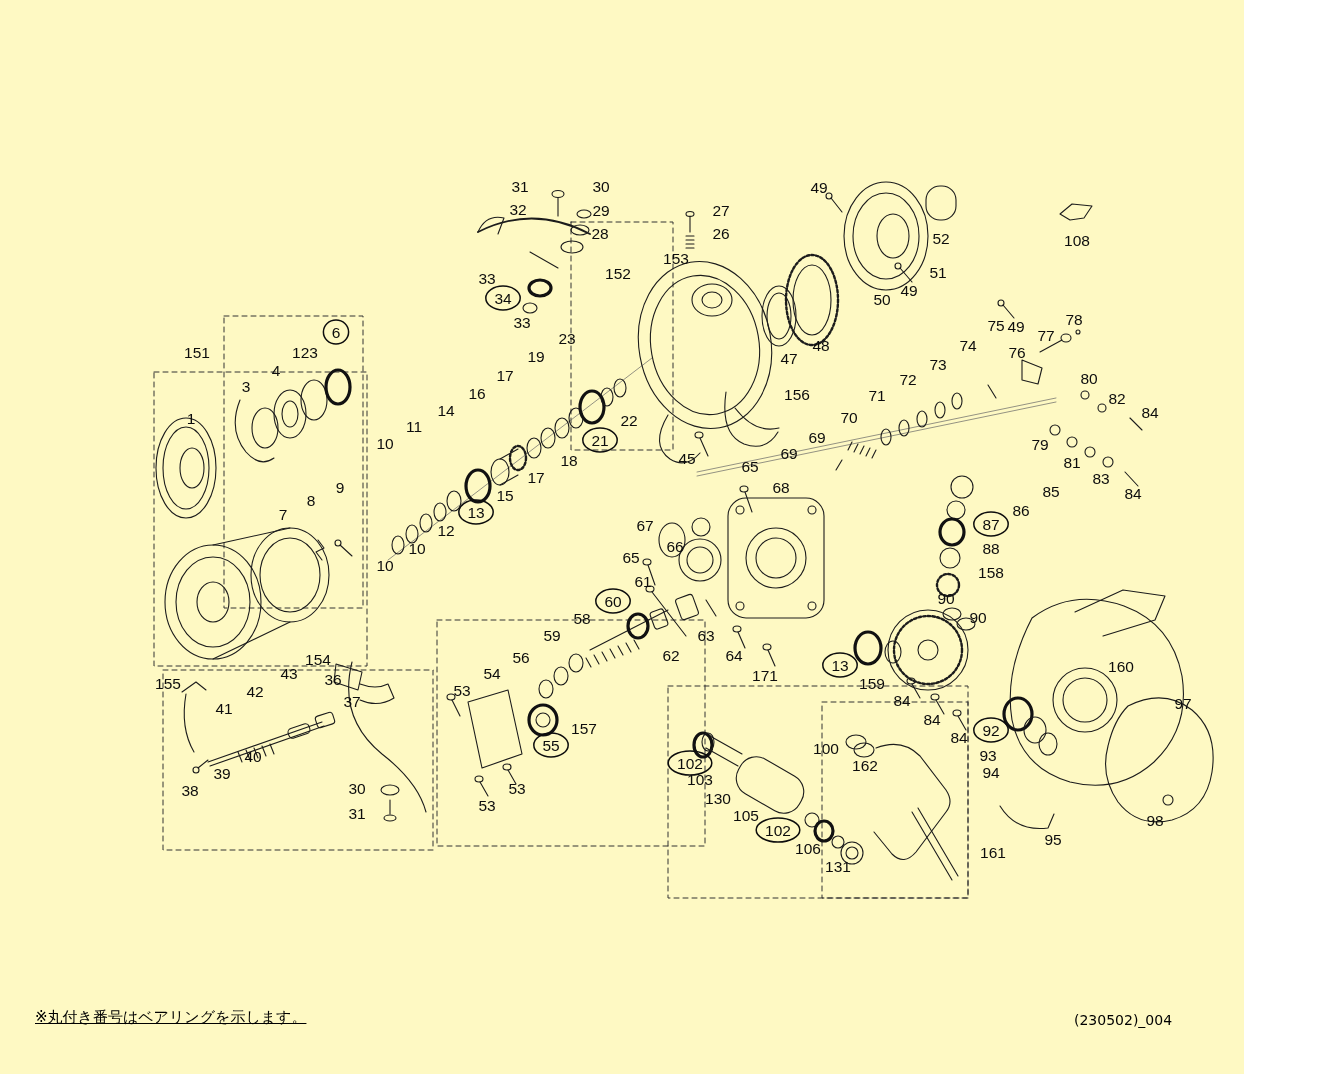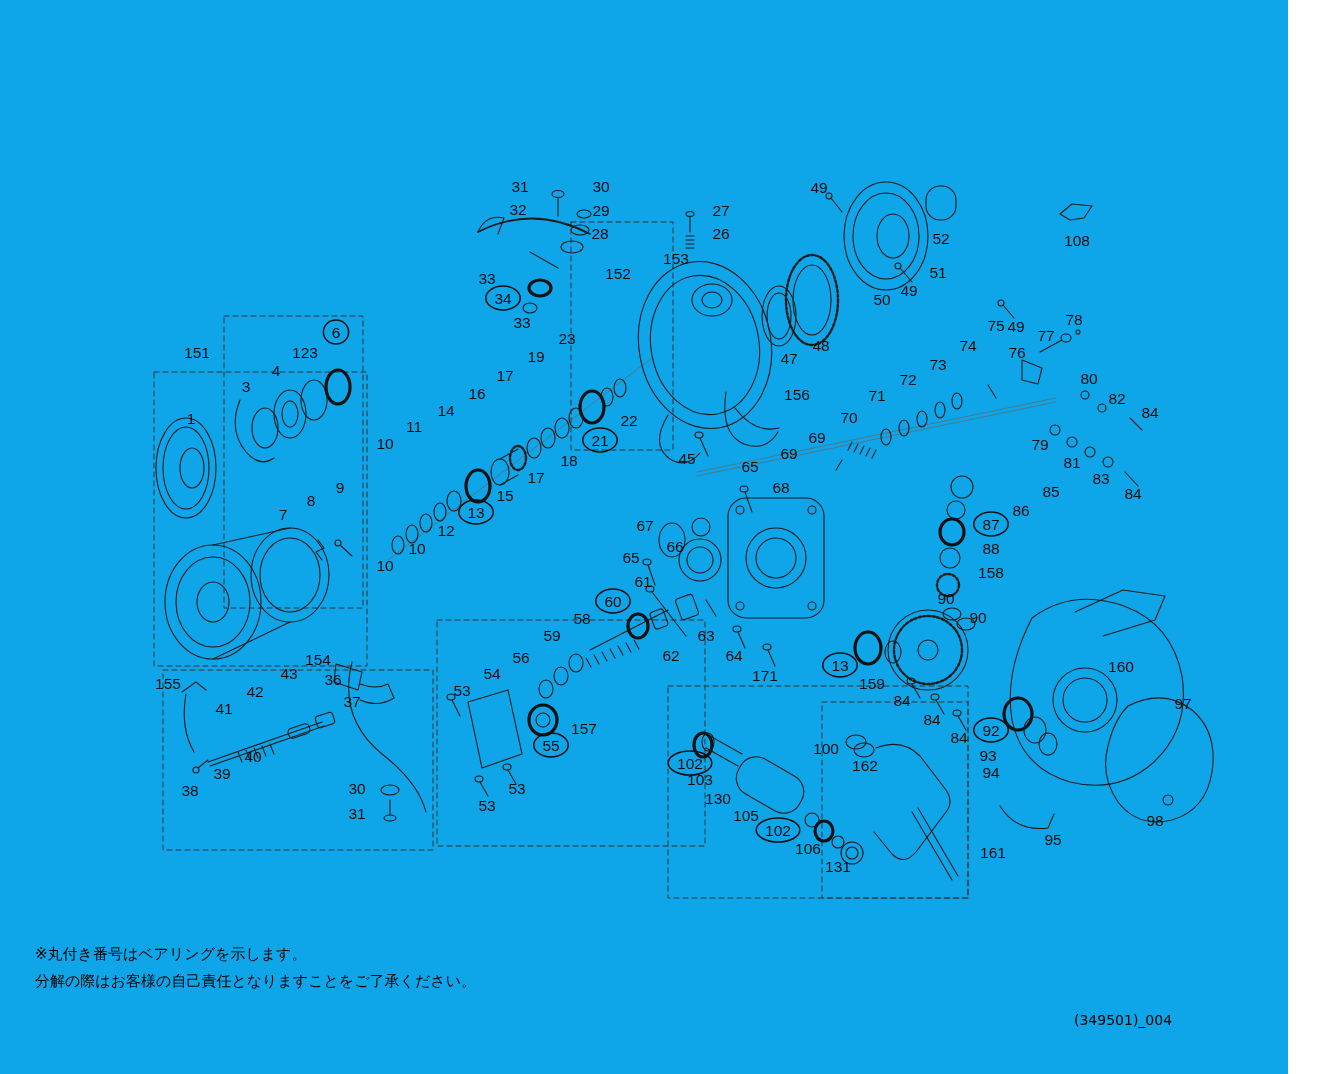--- a/index.html
+++ b/index.html
@@ -1,29 +1,29 @@
 <!DOCTYPE html>
 <html><head>
 <meta charset="utf-8">
 <style>
   html,body{margin:0;padding:0;background:#fff;}
-  .page{position:relative;width:1244px;height:1074px;background:#0ea5e9;overflow:hidden;
-        font-family:"Liberation Sans","DejaVu Sans",sans-serif;padding-left:44px;}
+  .page{position:relative;width:1244px;height:1074px;background:#fef9c3;overflow:hidden;
+        font-family:"Liberation Sans","DejaVu Sans",sans-serif;}
   svg{position:absolute;left:0;top:0;}
   .art ellipse,.art path,.art line,.art rect,.art circle{
     stroke:#1c1c1c;fill:none;stroke-width:1.1;stroke-linecap:round;stroke-linejoin:round;}
   .art .bearing{stroke-width:3.2;stroke:#111;}
   .art .dash{stroke-dasharray:5 4;stroke:#333;stroke-width:1;}
   .art .teeth{stroke-width:2.4;stroke-dasharray:2.5 2.2;}
   .art .thin{stroke:#666;stroke-width:0.7;}
   .art .bold{stroke-width:1.8;}
   #labels text{font:15.5px "Liberation Sans","DejaVu Sans",sans-serif;fill:#0d0d0d;text-anchor:middle;}
   #labels .lbl-circle{stroke:#0d0d0d;stroke-width:1.5;fill:none;}
-  .notes{position:absolute;left:35px;top:941px;color:#000;
-         font:15px/27px "DejaVu Sans","Liberation Sans",sans-serif;}
+  .notes{position:absolute;left:35px;top:1004px;color:#000;
+         font:15px/27px "DejaVu Sans","Liberation Sans",sans-serif;text-decoration:underline;}
   .doc-code{position:absolute;left:1074px;top:1012px;color:#000;
          font:14px "DejaVu Sans","Liberation Sans",sans-serif;}
 </style>
 </head>
 <body>
 
 <div class="page">
 
   <svg viewBox="0 0 1325 1074" width="1325" height="1074">
 
@@ -417,18 +417,17 @@
         <text x="746" y="820.5">105</text>
         <ellipse cx="778" cy="830" rx="21.799999999999997" ry="12" class="lbl-circle"></ellipse>
         <text x="778" y="835.5">102</text>
         <text x="808" y="853.5">106</text>
         <text x="838" y="871.5">131</text>
       </g>
   </svg>
 
   <div class="notes">
     <div>※丸付き番号はベアリングを示します。</div>
-    <div>分解の際はお客様の自己責任となりますことをご了承ください。</div>
   </div>
 
-  <div class="doc-code">(349501)_004</div>
+  <div class="doc-code">(230502)_004</div>
 
 </div>
 
 </body></html>

